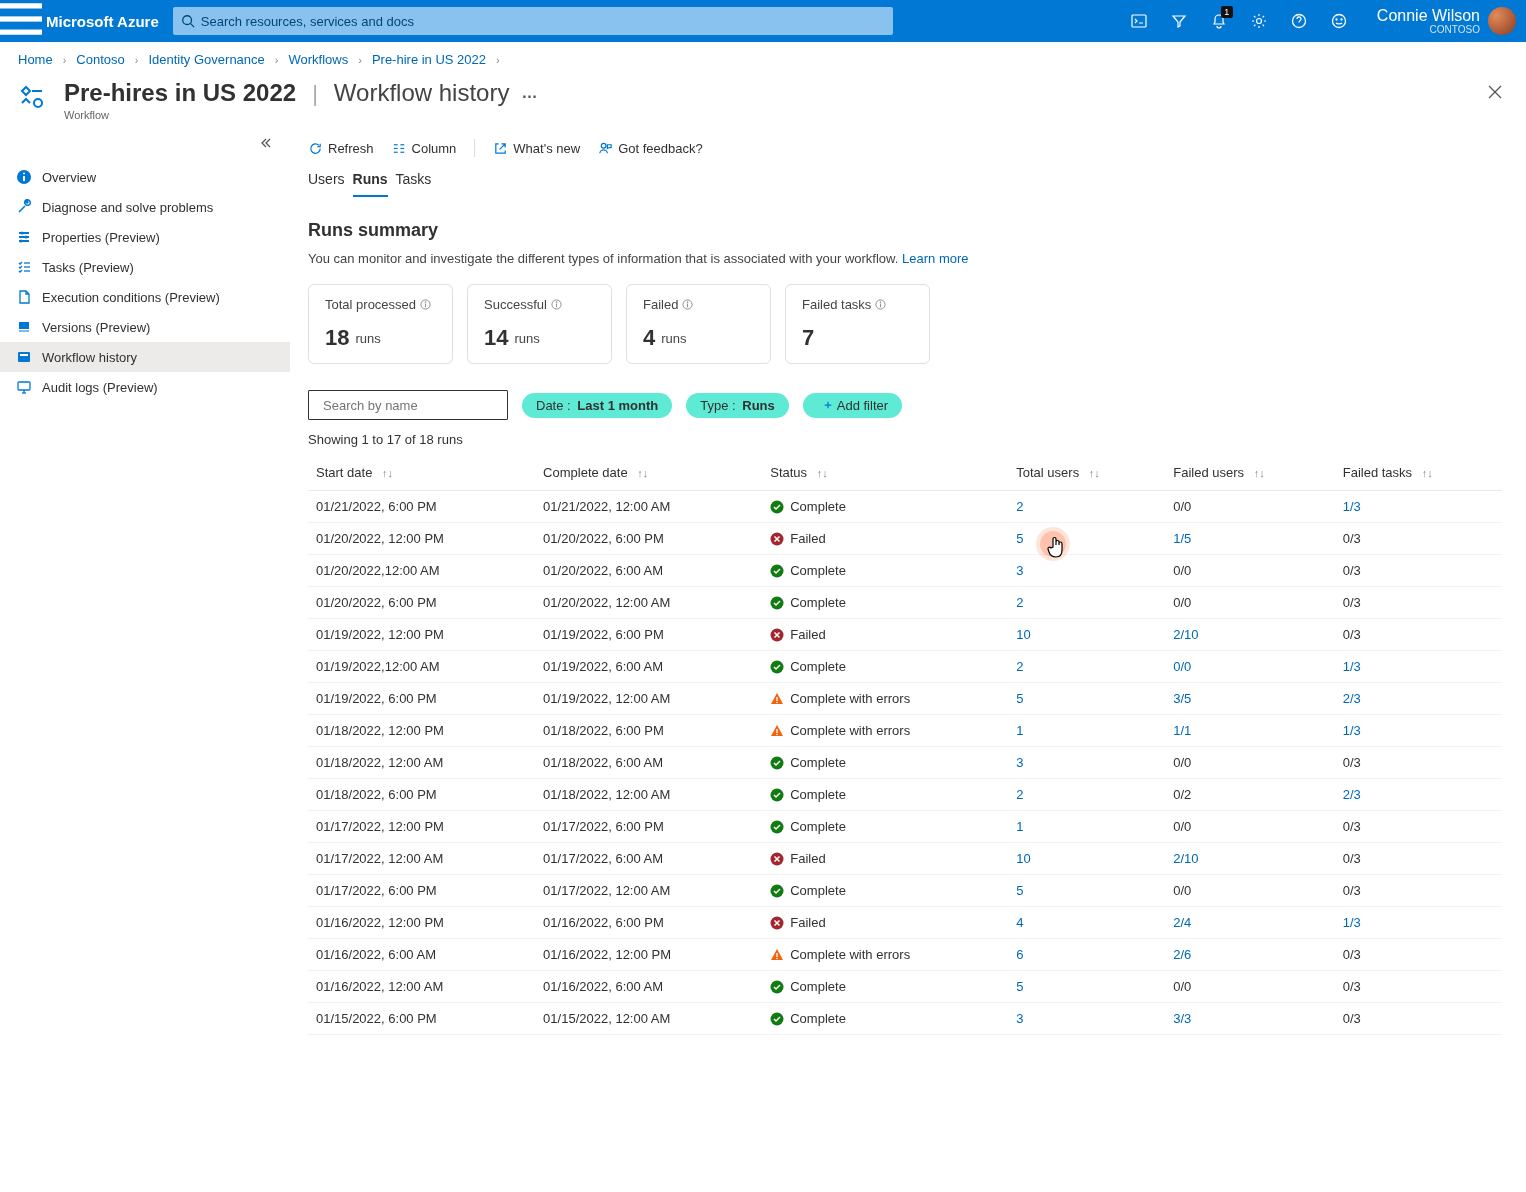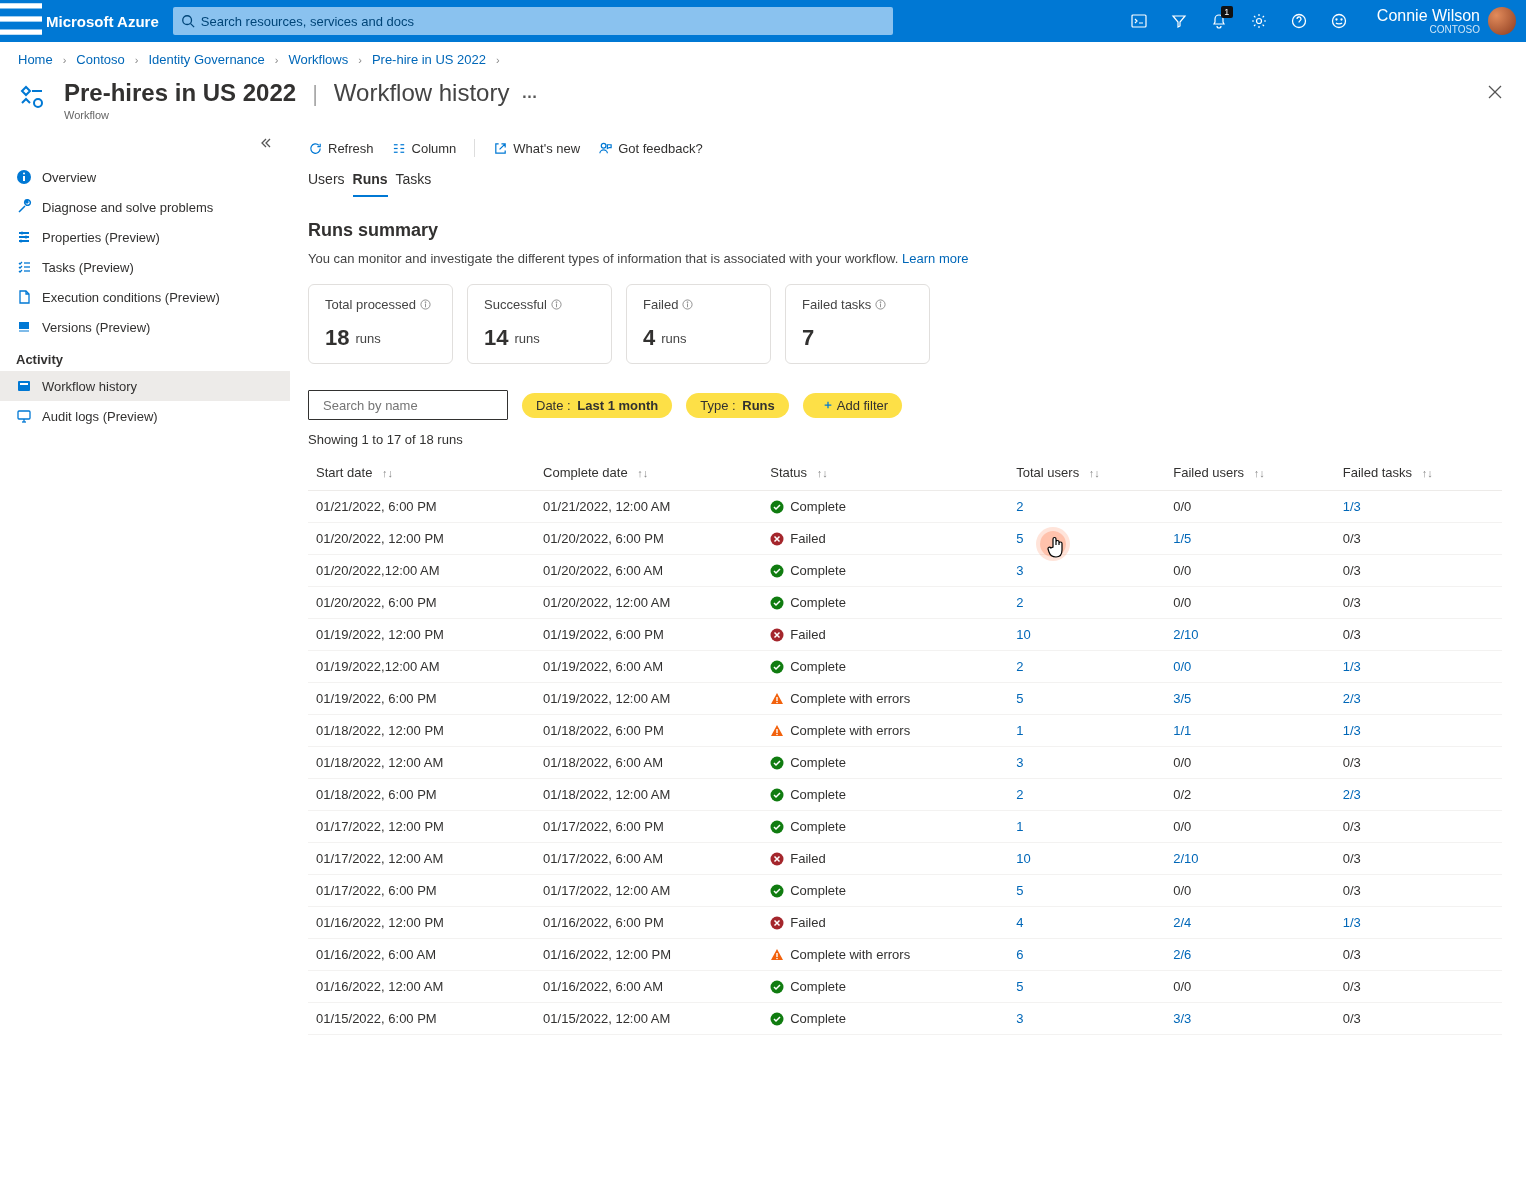--- a/index.html
+++ b/index.html
@@ -73,21 +73,21 @@
 .card { border:1px solid #e1dfdd; border-radius:6px; padding:12px 16px; min-width:145px; }
 .card-label { font-size:13px; color:#444; display:flex; align-items:center; }
 .card-label svg { width:11px; height:11px; margin-left:4px; stroke:#888; }
 .card-value { font-size:22px; font-weight:600; margin-top:13px; display:flex; align-items:center; }
 .card-unit { font-size:13px; font-weight:400; margin-left:6px; color:#444; }
 
 
 .filter-row { display:flex; align-items:center; gap:14px; margin-bottom:12px; }
 .search-name { border:1px solid #323130; height:30px; width:200px; display:flex; align-items:center; padding:0 8px; border-radius:1px; }
 .search-name input { border:0; outline:0; flex:1; font-size:13px; padding-left:6px; }
-.pill { background:#fde047; border-radius:14px; padding:5px 14px; font-size:13px; display:flex; align-items:center; cursor:pointer; }
+.pill { background:#5eead4; border-radius:14px; padding:5px 14px; font-size:13px; display:flex; align-items:center; cursor:pointer; }
 .pill b { font-weight:600; margin-left:3px; }
 .pill svg { width:10px; height:10px; margin-left:6px; }
 
 .showing { font-size:13px; margin-bottom:8px; }
 
 
 table { width:100%; border-collapse:collapse; font-size:13px; }
 th { text-align:left; font-weight:400; padding:10px 8px; border-bottom:1px solid #edebe9; white-space:nowrap; }
 th .sort { color:#888; font-size:11px; margin-left:6px; }
 td { padding:8px 8px; border-bottom:1px solid #f3f2f1; white-space:nowrap; }
@@ -259,21 +259,20 @@
           <span>Execution conditions (Preview)</span>
         </div>
         <div class="side-item">
           <span class="si-icon"><svg viewBox="0 0 16 16">
               <rect x="3" y="3" width="10" height="7" fill="#0078d4"></rect>
               <rect x="3" y="11" width="10" height="2" fill="#0078d4" opacity=".5"></rect>
             </svg></span>
           <span>Versions (Preview)</span>
         </div>
       </div>
-    <div class="side-head">Activity</div>
     <div id="side-activity">
         <div class="side-item active">
           <span class="si-icon"><svg viewBox="0 0 16 16">
               <rect x="2" y="3" width="12" height="10" rx="1" fill="#0078d4"></rect>
               <rect x="4" y="5" width="8" height="2" fill="#fff"></rect>
             </svg></span>
           <span>Workflow history</span>
         </div>
         <div class="side-item">
           <span class="si-icon"><svg viewBox="0 0 16 16">

